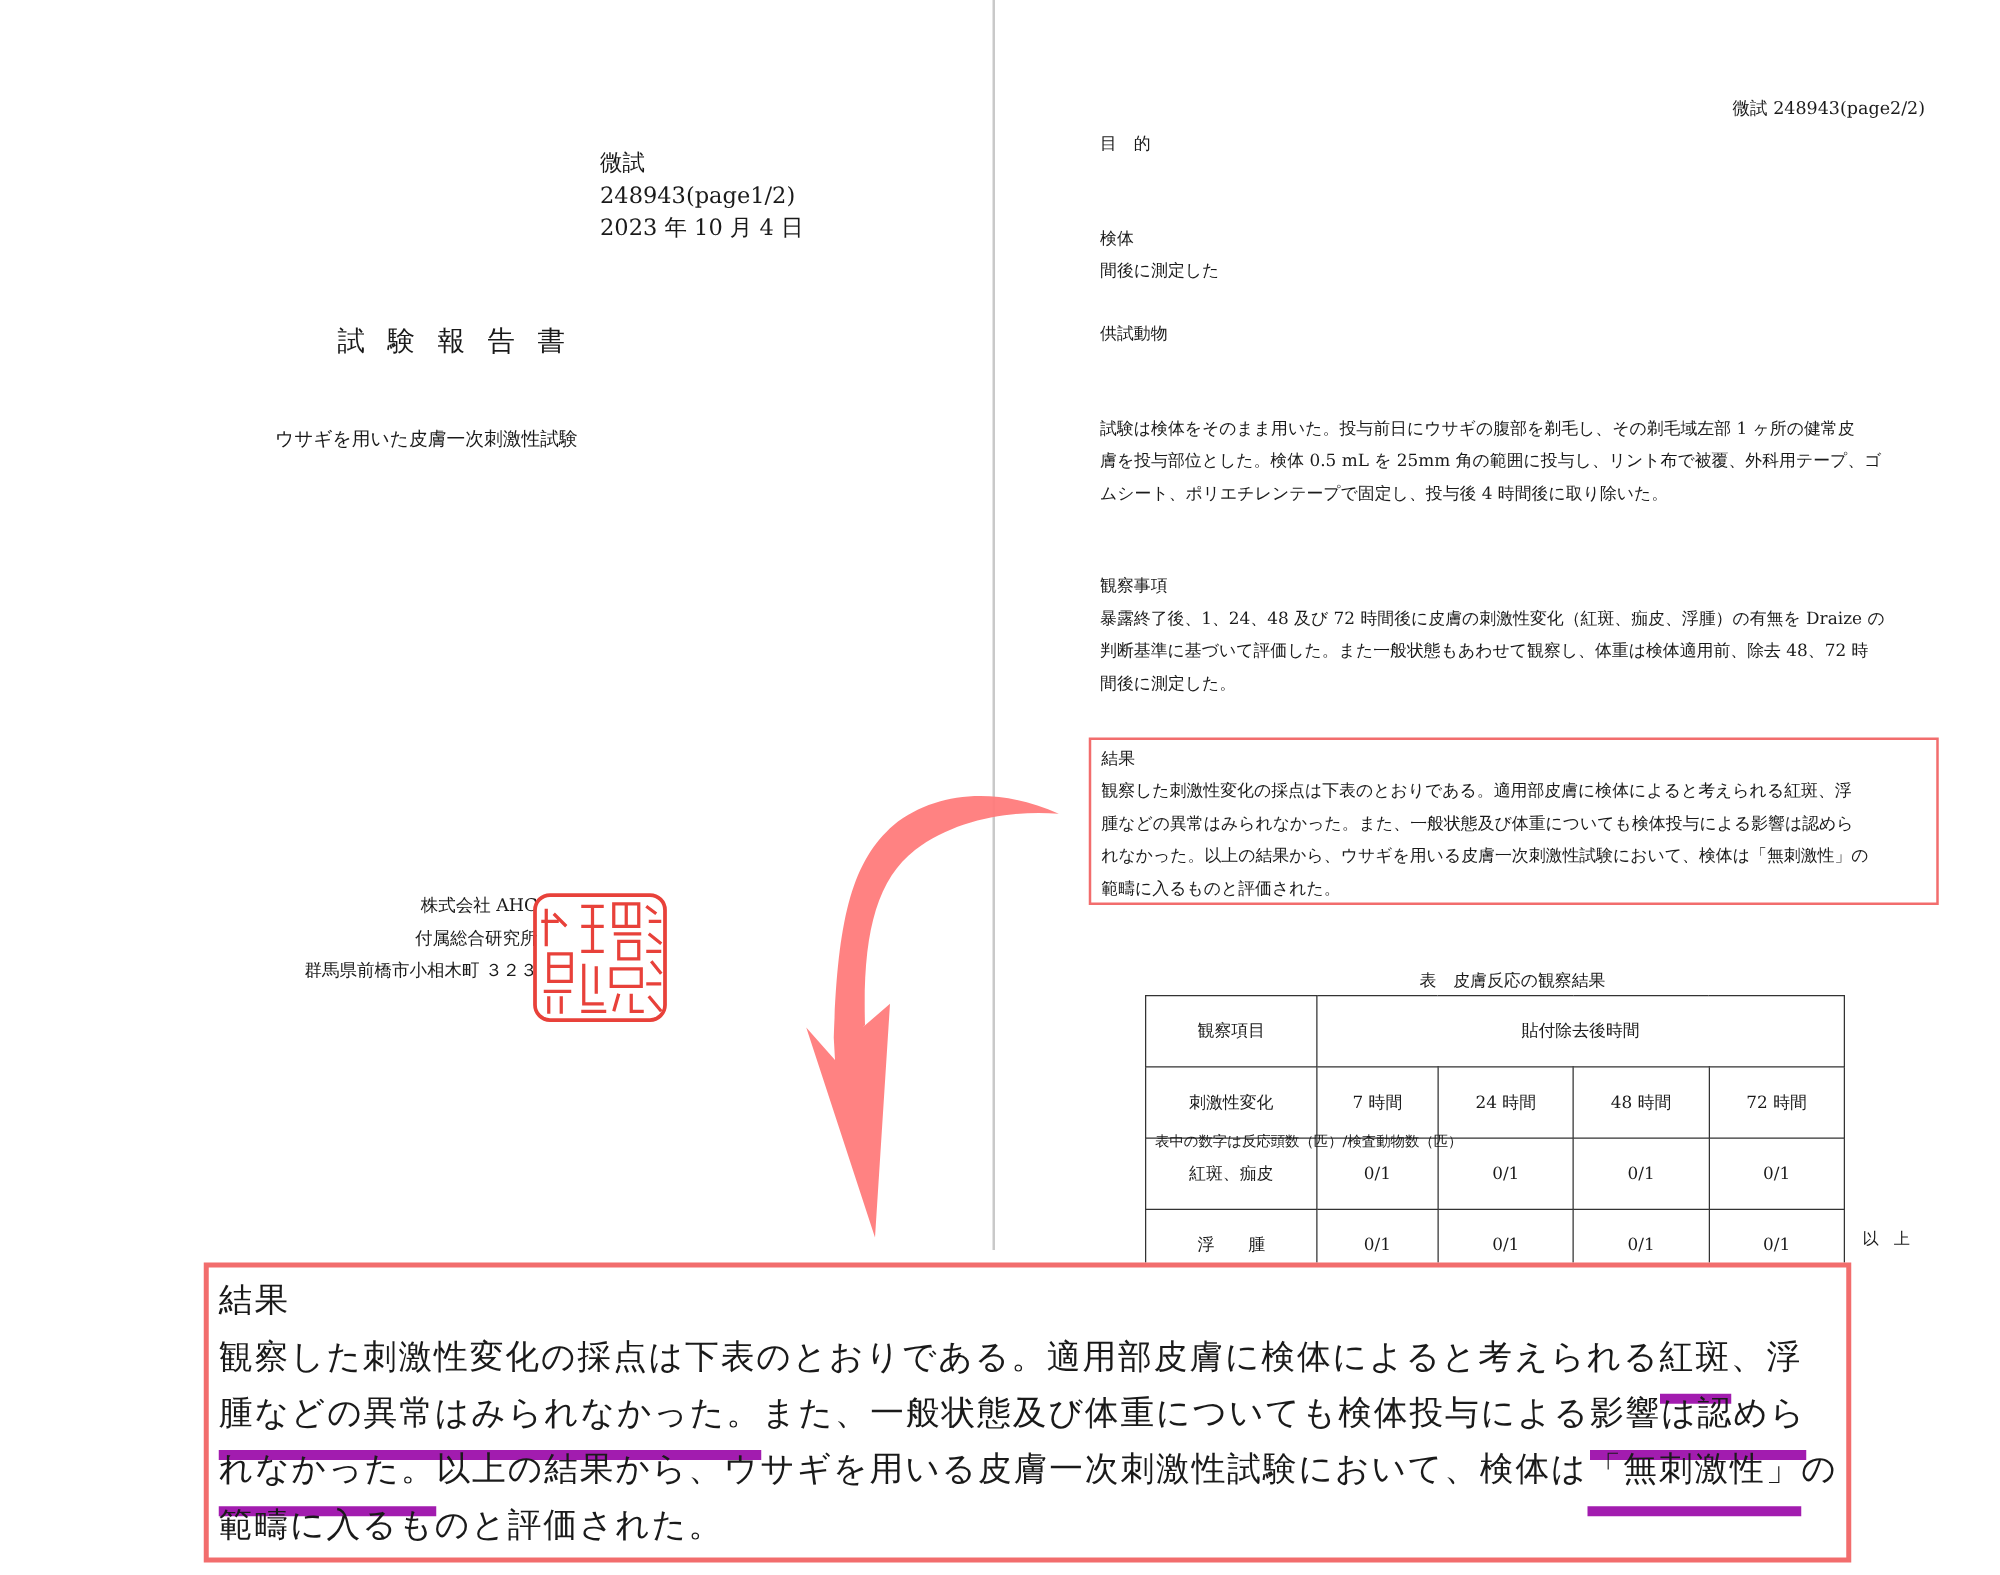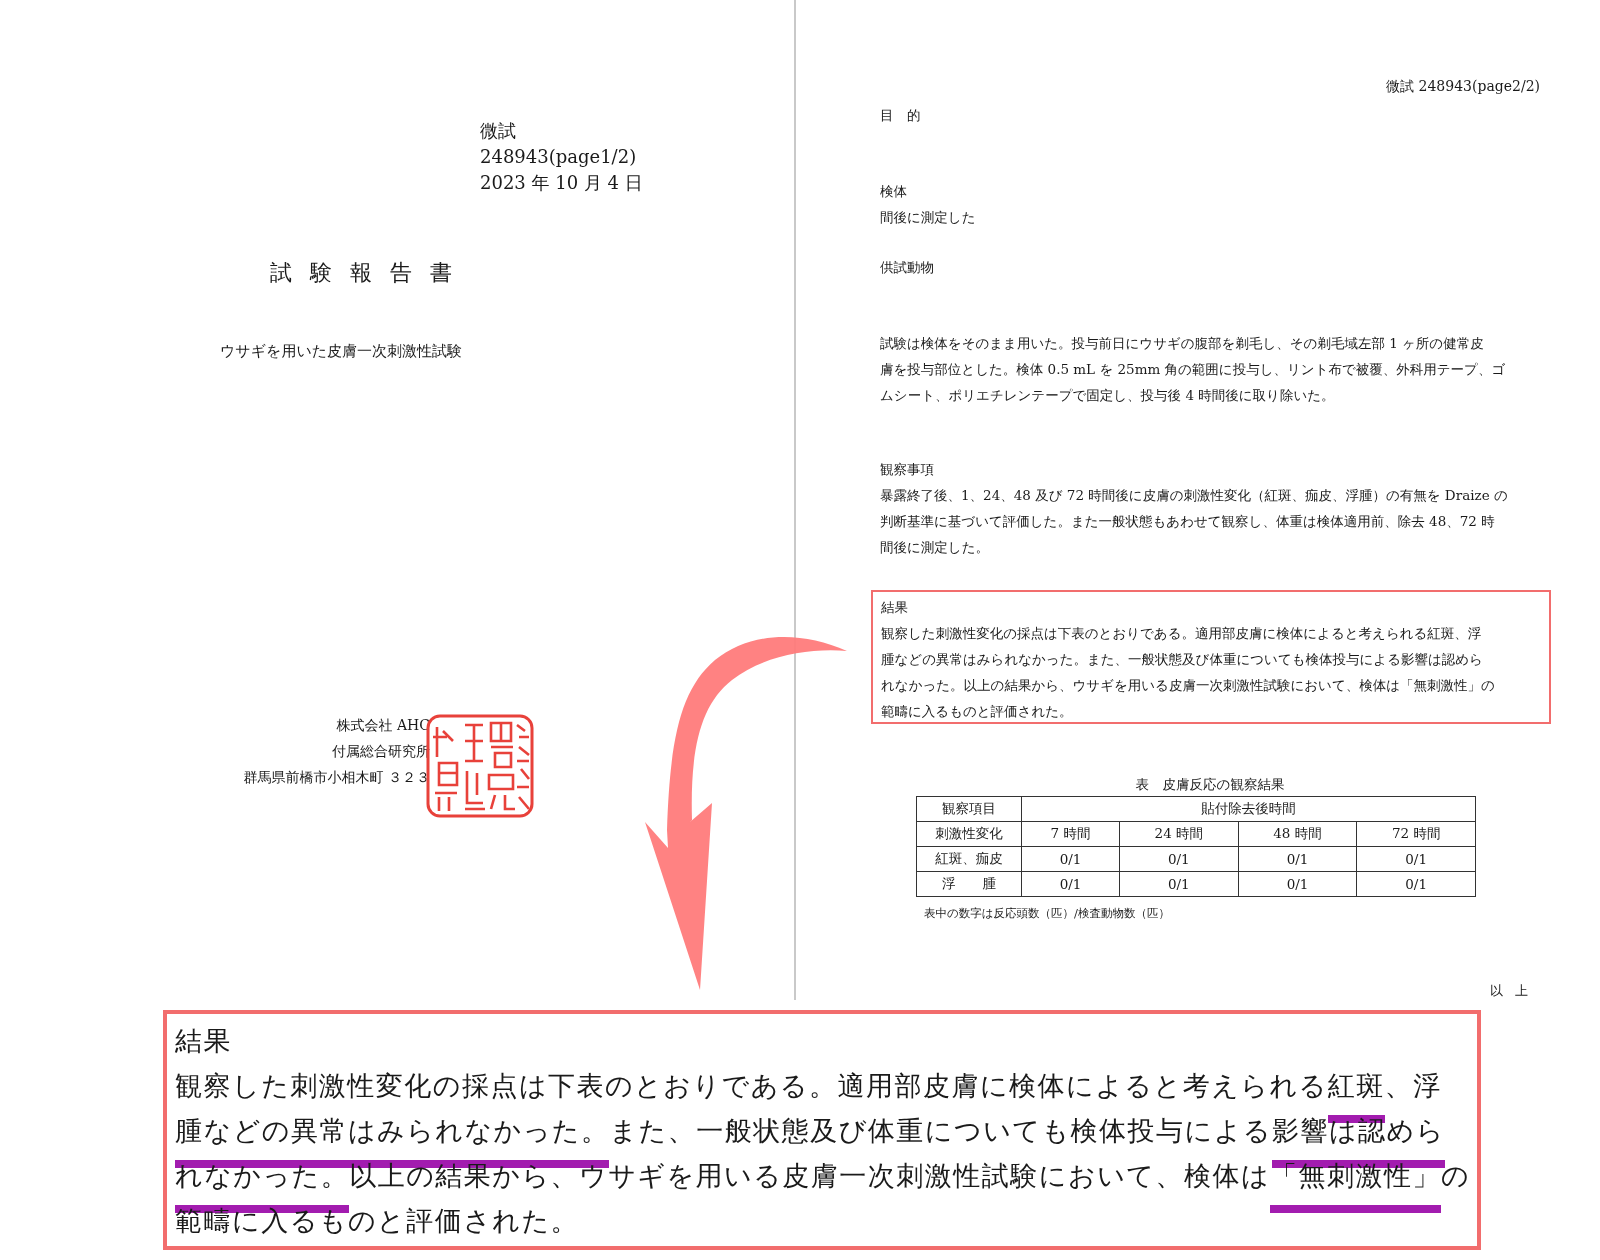--- a/index.html
+++ b/index.html
@@ -25,21 +25,21 @@
     .result-box {
       position: absolute; left: 871px; top: 590px; width: 680px; height: 134px;
       border: 2px solid #f26d6d; box-sizing: border-box; padding: 2px 8px 0 8px;
       font-size: 13.5px; line-height: 26px;
     }
     .table-title { left: 1060px; top: 776px; width: 300px; text-align: center; font-size: 13.5px; }
     table.obs {
       position: absolute; left: 916px; top: 796px; width: 560px;
       border-collapse: collapse; font-size: 13.5px;
     }
-    table.obs td { border: 1.5px solid #333; text-align: center; height: 24px; padding: 0; }
+    table.obs td { border: 1.5px solid #333; text-align: center; height: 24px; padding: 16px; }
     table.obs td.label { width: 104px; }
     .foot-note { left: 924px; top: 906px; font-size: 11.5px; }
     .end-mark { left: 1490px; top: 982px; font-size: 13px; letter-spacing: 12px; }
 
     
     .zoom-box {
       position: absolute; left: 163px; top: 1010px; width: 1318px; height: 240px;
       border: 4px solid #f26d6d; box-sizing: border-box; padding: 4px 8px 0 8px;
       font-size: 27px; line-height: 45px; letter-spacing: 1.5px; background: #fff;
     }

